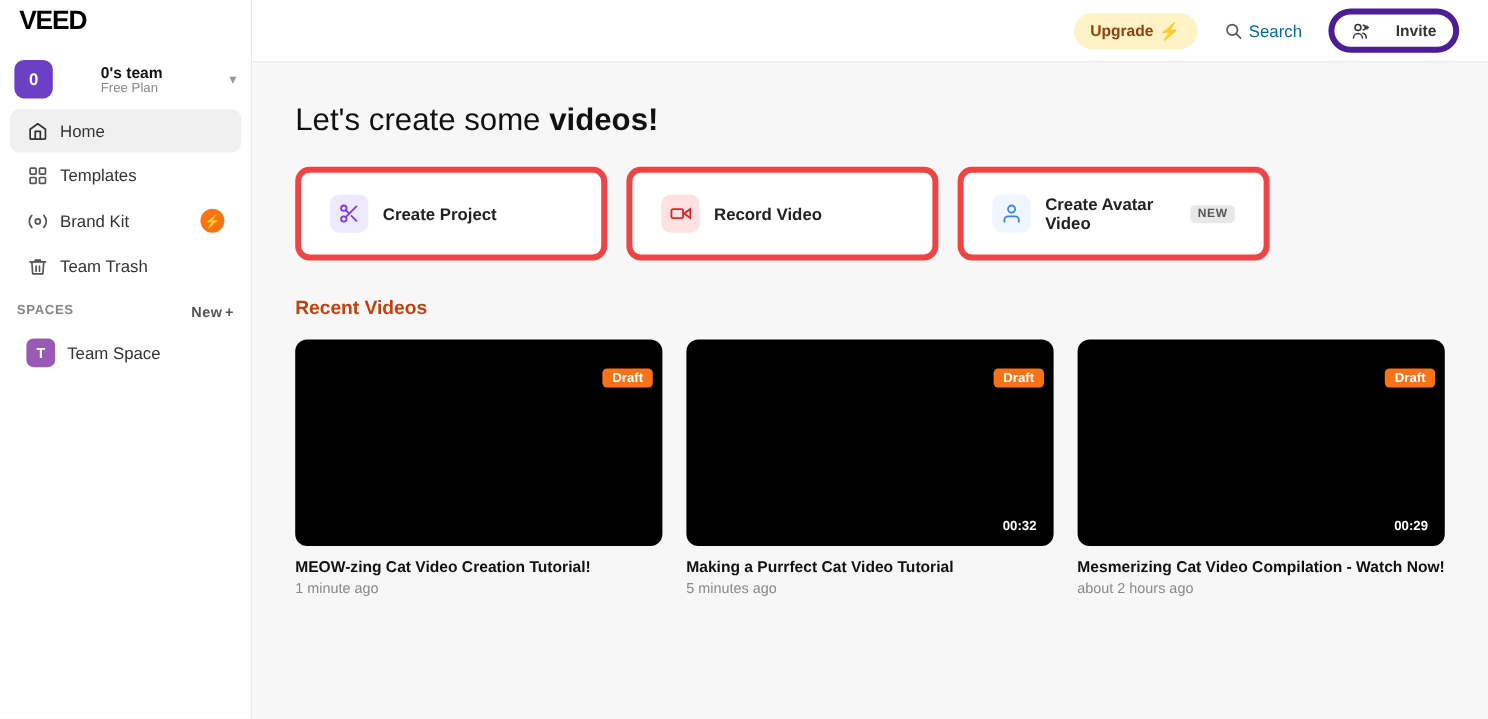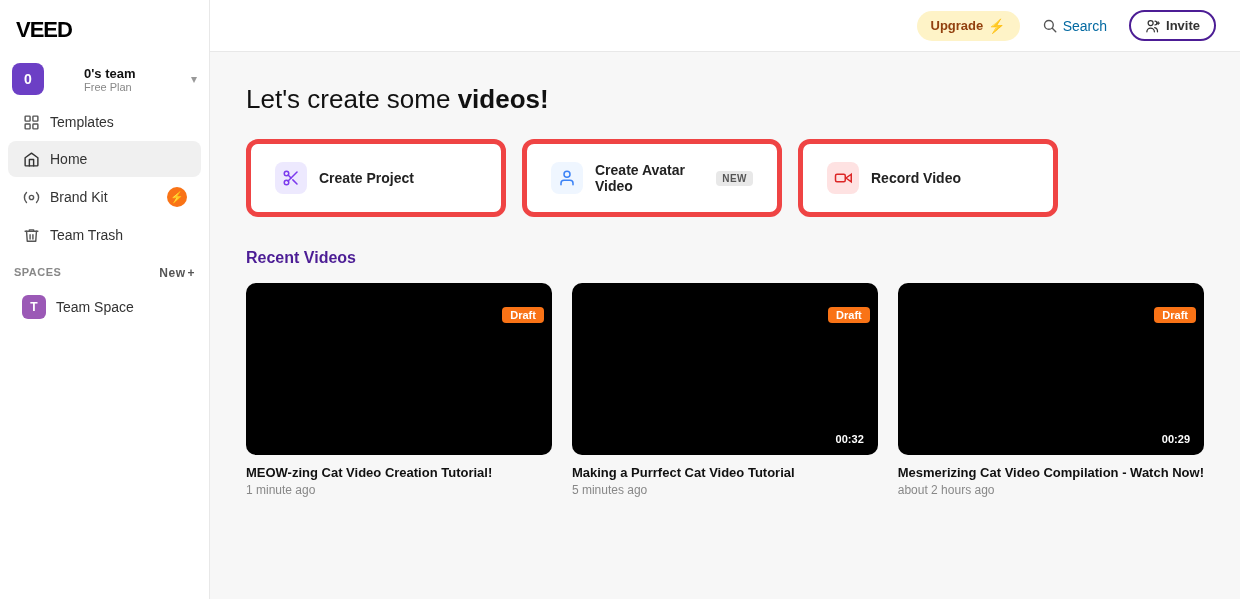--- a/index.html
+++ b/index.html
@@ -10,21 +10,20 @@
       width: 210px;
       background: #fff;
       border-right: 1px solid #e8e8e8;
       display: flex;
       flex-direction: column;
       flex-shrink: 0;
       height: 100%;
     }
     .sidebar-logo {
       padding: 4px 16px 12px;
-      margin-top: 13px;
     }
     .logo-text {
       font-size: 22px;
       font-weight: 900;
       color: #000;
       letter-spacing: -1px;
     }
     .team-section {
       padding: 8px 12px;
       display: flex;
@@ -171,23 +170,23 @@
       border: none;
       cursor: pointer;
       color: #0369a1;
       font-size: 14px;
       padding: 6px 10px;
       border-radius: 8px;
     }
     .invite-btn {
       display: flex;
       align-items: center;
-      gap: 6px;
+      gap: 22px;
       background: none;
-      border: 2px solid #4c1d95;
+      border: 5px solid #4c1d95;
       border-radius: 20px;
       padding: 6px 14px;
       font-size: 13px;
       font-weight: 600;
       cursor: pointer;
       color: #333;
     }
 
     
     .content {
@@ -248,21 +247,21 @@
       padding: 2px 6px;
       border-radius: 4px;
       margin-left: auto;
       letter-spacing: 0.5px;
     }
 
     
     .section-title {
       font-size: 16px;
       font-weight: 600;
-      color: #4c1d95;
+      color: #c2410c;
       margin-bottom: 16px;
       margin-top: 20px;
     }
     .video-grid {
       display: flex;
       gap: 20px;
     }
     .video-card {
       flex: 1;
       max-width: 340px;
@@ -328,39 +327,39 @@
   <div class="team-section">
     <div class="team-avatar">0</div>
     <div class="team-info">
       <div class="team-name">0's team</div>
       <div class="team-plan">Free Plan</div>
     </div>
     <span class="team-chevron">▾</span>
   </div>
 
   <nav>
+    <div class="nav-item active">
+      <span class="nav-icon">
+        <svg width="17" height="17" viewBox="0 0 24 24" fill="none" stroke="#333" stroke-width="2" stroke-linecap="round" stroke-linejoin="round">
+          <path d="M3 9.5L12 3l9 6.5V20a1 1 0 01-1 1H4a1 1 0 01-1-1V9.5z"></path>
+          <polyline points="9 21 9 12 15 12 15 21"></polyline>
+        </svg>
+      </span>
+      <span>Home</span>
+    </div>
     <div class="nav-item">
       <span class="nav-icon">
         <svg width="17" height="17" viewBox="0 0 24 24" fill="none" stroke="#555" stroke-width="2" stroke-linecap="round" stroke-linejoin="round">
           <rect x="3" y="3" width="7" height="7" rx="1"></rect>
           <rect x="14" y="3" width="7" height="7" rx="1"></rect>
           <rect x="3" y="14" width="7" height="7" rx="1"></rect>
           <rect x="14" y="14" width="7" height="7" rx="1"></rect>
         </svg>
       </span>
       <span>Templates</span>
-    </div>
-    <div class="nav-item active">
-      <span class="nav-icon">
-        <svg width="17" height="17" viewBox="0 0 24 24" fill="none" stroke="#333" stroke-width="2" stroke-linecap="round" stroke-linejoin="round">
-          <path d="M3 9.5L12 3l9 6.5V20a1 1 0 01-1 1H4a1 1 0 01-1-1V9.5z"></path>
-          <polyline points="9 21 9 12 15 12 15 21"></polyline>
-        </svg>
-      </span>
-      <span>Home</span>
     </div>
     <div class="nav-item">
       <span class="nav-icon">
         <svg width="17" height="17" viewBox="0 0 24 24" fill="none" stroke="#555" stroke-width="2" stroke-linecap="round" stroke-linejoin="round">
           <circle cx="12" cy="12" r="3"></circle>
           <path d="M19.07 4.93a10 10 0 010 14.14M4.93 4.93a10 10 0 000 14.14"></path>
         </svg>
       </span>
       <span>Brand Kit</span>
       <span class="nav-badge">⚡</span>
@@ -437,38 +436,38 @@
             <circle cx="6" cy="6" r="3"></circle>
             <circle cx="6" cy="18" r="3"></circle>
             <line x1="20" y1="4" x2="8.12" y2="15.88"></line>
             <line x1="14.47" y1="14.48" x2="20" y2="20"></line>
             <line x1="8.12" y1="8.12" x2="12" y2="12"></line>
           </svg>
         </div>
         <span>Create Project</span>
       </div>
       <div class="action-card">
+        <div class="card-icon red">
+          <svg width="18" height="18" viewBox="0 0 24 24" fill="none" stroke="#dc2626" stroke-width="2" stroke-linecap="round">
+            <rect x="2" y="7" width="13" height="10" rx="2"></rect>
+            <polygon points="23 7 16 12 23 17 23 7"></polygon>
+          </svg>
+        </div>
+        <span>Record Video</span>
+      </div>
+      <div class="action-card">
         <div class="card-icon blue">
           <svg width="18" height="18" viewBox="0 0 24 24" fill="none" stroke="#3b82f6" stroke-width="2" stroke-linecap="round">
             <path d="M20 21v-2a4 4 0 00-4-4H8a4 4 0 00-4 4v2"></path>
             <circle cx="12" cy="7" r="4"></circle>
           </svg>
         </div>
         <span>Create Avatar Video</span>
         <span class="new-badge">NEW</span>
       </div>
-      <div class="action-card">
-        <div class="card-icon red">
-          <svg width="18" height="18" viewBox="0 0 24 24" fill="none" stroke="#dc2626" stroke-width="2" stroke-linecap="round">
-            <rect x="2" y="7" width="13" height="10" rx="2"></rect>
-            <polygon points="23 7 16 12 23 17 23 7"></polygon>
-          </svg>
-        </div>
-        <span>Record Video</span>
-      </div>
     </div>
 
     <div>
       <div class="section-title">Recent Videos</div>
       <div class="video-grid">
 
         <div class="video-card">
           <div class="video-thumb">
             <span class="draft-badge">Draft</span>
           </div>

